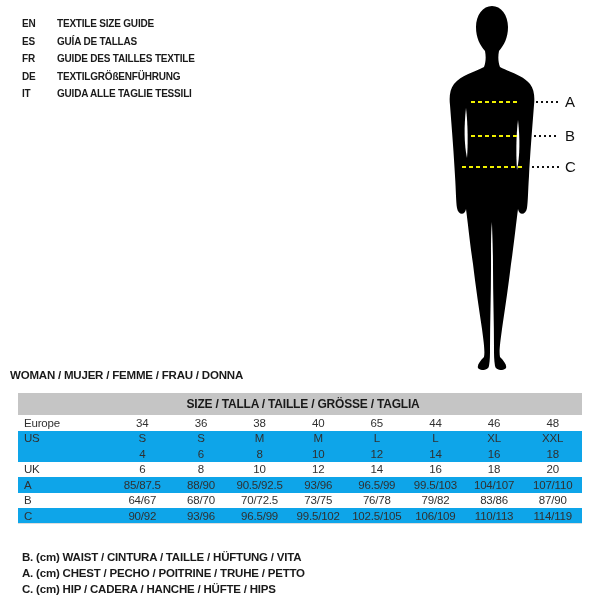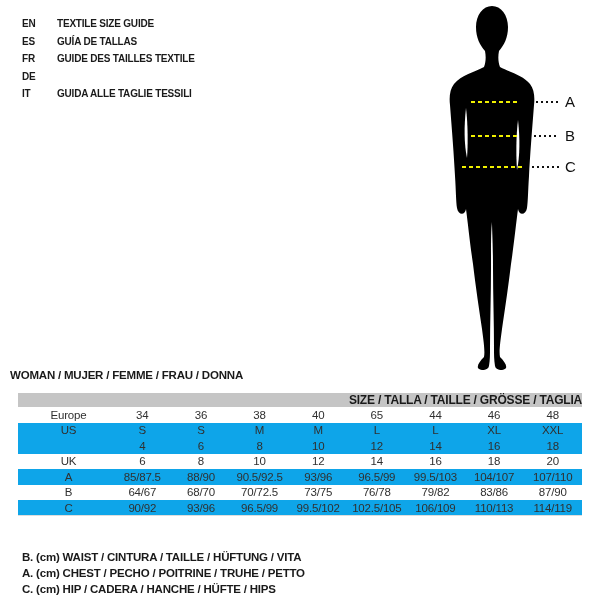--- a/index.html
+++ b/index.html
@@ -18,28 +18,28 @@
   
   .figure-wrap { position:absolute; left:435px; top:4px; width:160px; height:366px; }
   .figure-wrap svg { display:block; width:160px; height:366px; }
   .marker-label { font-family:"Liberation Sans", sans-serif; font-size:15px; fill:#111; }
   
   .section-title { position:absolute; left:10px; top:369px; font-size:11.5px; font-weight:bold; letter-spacing:-0.2px; }
   
   .size-table-wrap { position:absolute; left:18px; top:393px; width:564px; }
   table.size-table { width:100%; border-collapse:collapse; table-layout:fixed; border-bottom:1px solid #ddd; }
   table.size-table th.hdr {
-    background:#c5c5c5; text-align:right; font-size:12px; font-weight:bold;
-    height:14px; padding:0 0 0 6px; letter-spacing:-0.2px;
+    background:#c5c5c5; text-align:center; font-size:12px; font-weight:bold;
+    height:22px; padding:0 0 0 6px; letter-spacing:-0.2px;
   }
   table.size-table td {
     font-size:11.5px; font-weight:normal; color:#303030;
     height:15.5px; text-align:center; letter-spacing:-0.2px; white-space:nowrap;
   }
-  table.size-table td.rowlabel { text-align:center; padding-left:6px; width:95px; }
+  table.size-table td.rowlabel { text-align:left; padding-left:6px; width:95px; }
   table.size-table tr.shaded td { background:#0ea5e9; }
   
   .legend-block { position:absolute; left:22px; top:549px; }
   .legend-line { font-size:11.5px; font-weight:bold; line-height:16px; letter-spacing:-0.2px; }
 </style>
 </head>
 <body>
 
 <div class="lang-block">
   <div class="lang-row">
@@ -49,20 +49,21 @@
   <div class="lang-row">
     <span class="lang-code">ES</span>
     <span class="lang-label">GUÍA DE TALLAS</span>
   </div>
   <div class="lang-row">
     <span class="lang-code">FR</span>
     <span class="lang-label">GUIDE DES TAILLES TEXTILE</span>
   </div>
   <div class="lang-row">
     <span class="lang-code">DE</span>
+    <span class="lang-label">TEXTILGRÖßENFÜHRUNG</span>
   </div>
   <div class="lang-row">
     <span class="lang-code">IT</span>
     <span class="lang-label">GUIDA ALLE TAGLIE TESSILI</span>
   </div>
 </div>
 
 <div class="figure-wrap">
   <svg viewBox="0 0 160 366" aria-hidden="true">
 

